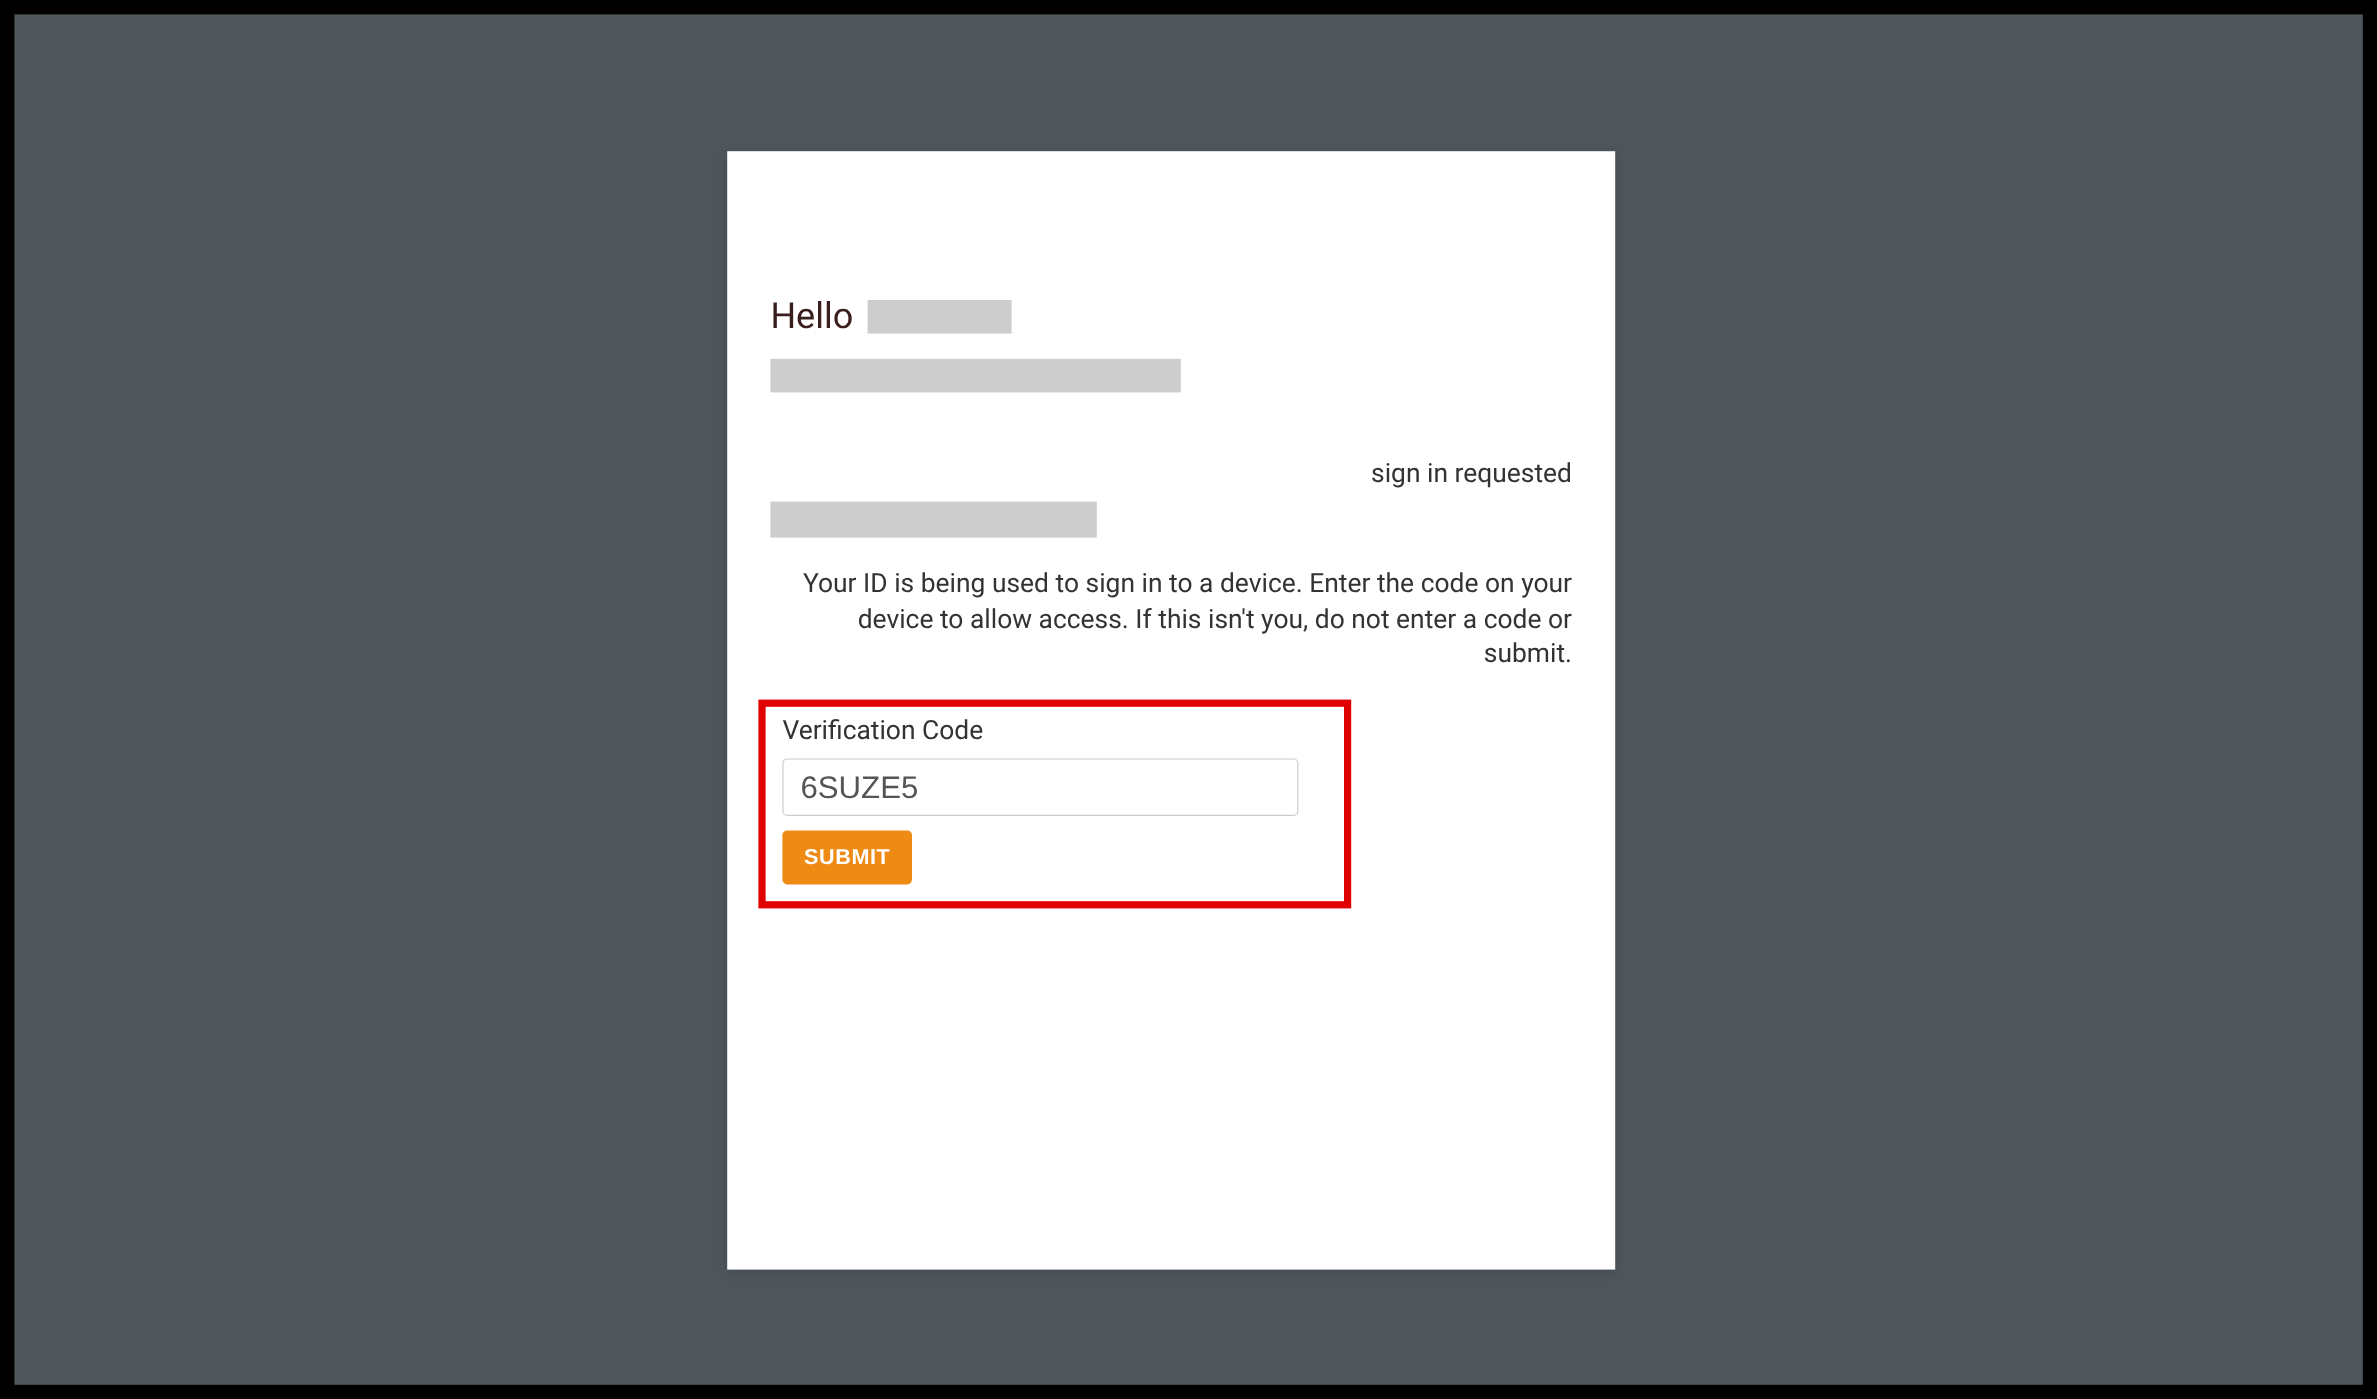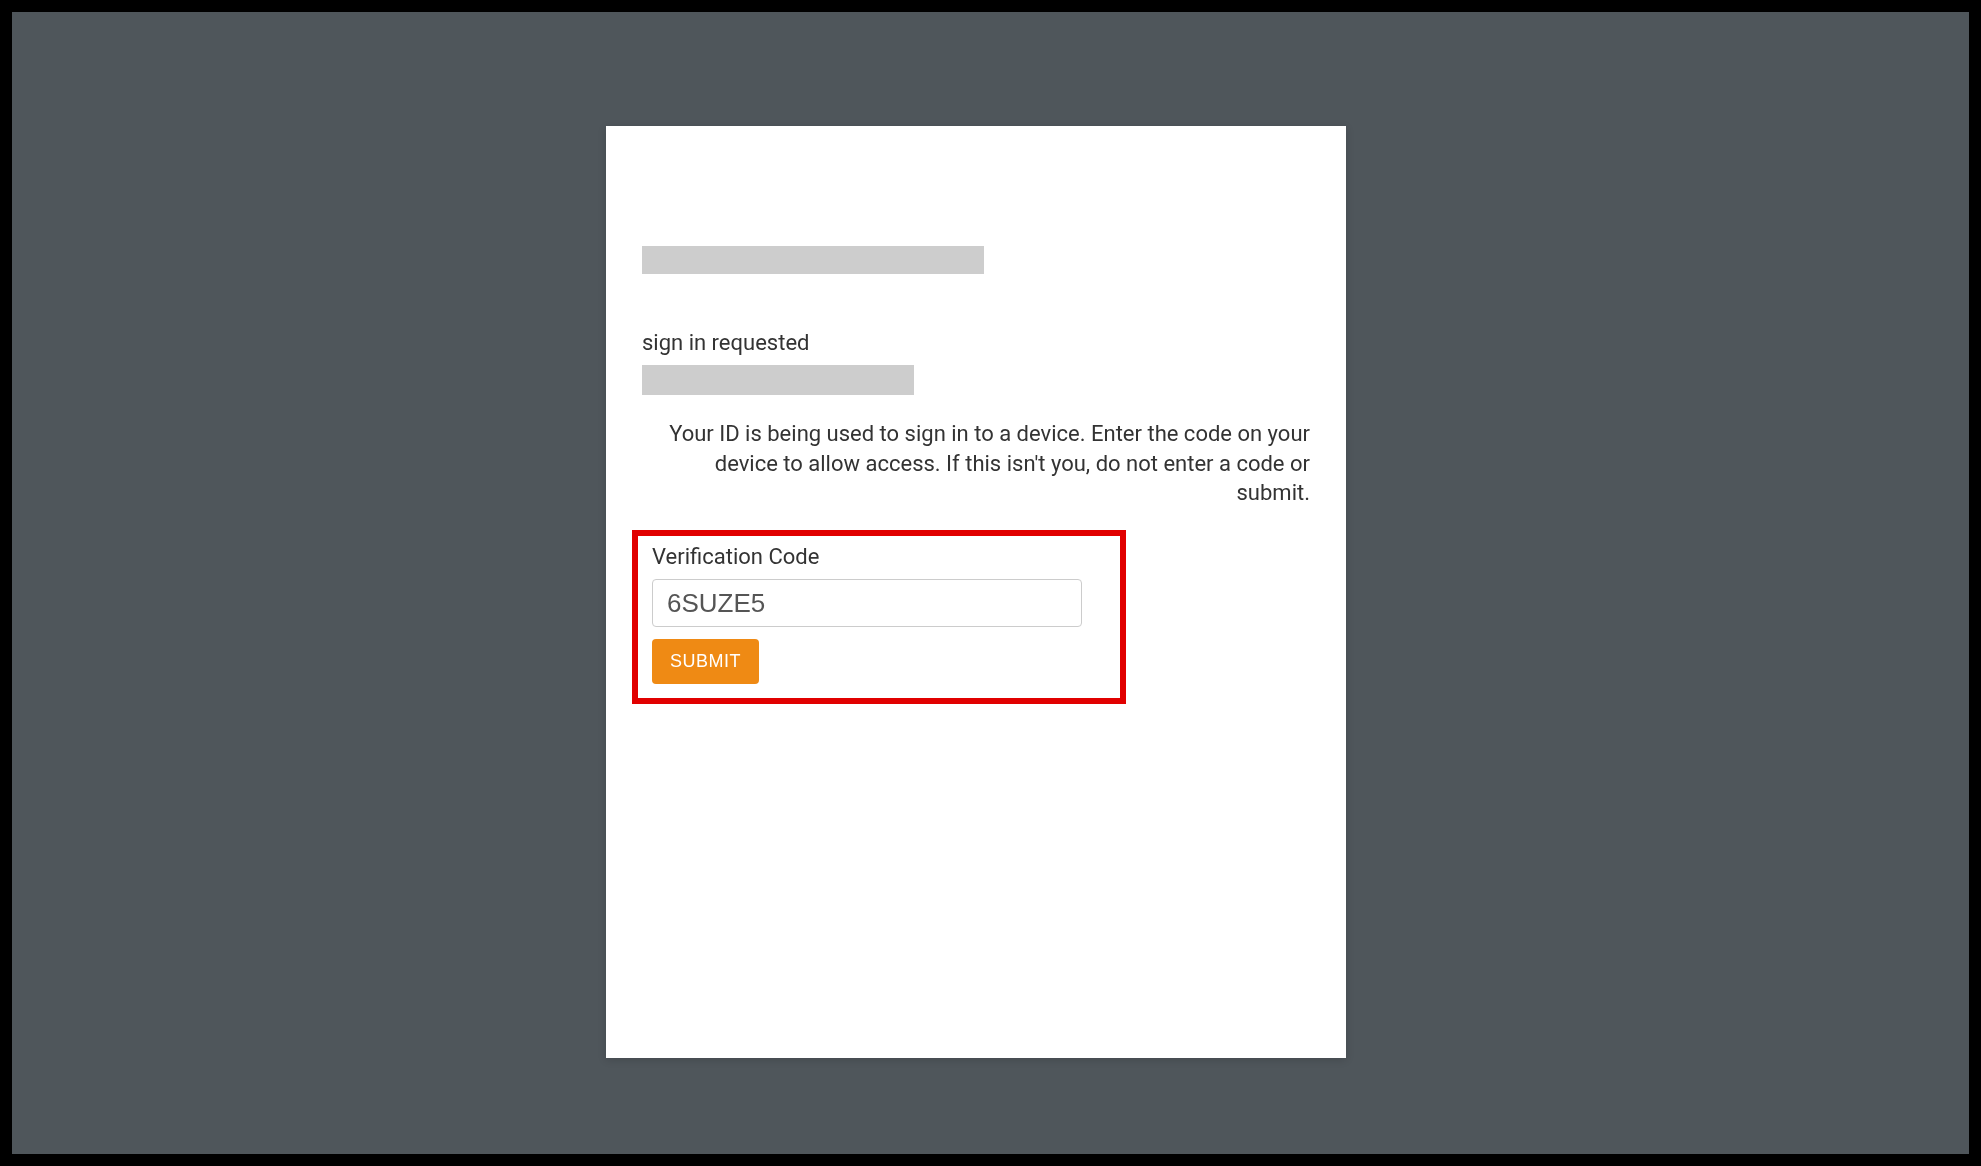--- a/index.html
+++ b/index.html
@@ -52,20 +52,21 @@
       display: block;
       width: 342px;
       height: 28px;
       background: #cdcdcd;
       margin-bottom: 56px;
     }
     .signin-requested {
       font-size: 22px;
       color: #333;
       margin-bottom: 10px;
+      text-align: right;
     }
     .redacted-device {
       display: block;
       width: 272px;
       height: 30px;
       background: #cdcdcd;
       margin-bottom: 24px;
     }
     .instruction-text {
       font-size: 22px;
@@ -97,34 +98,38 @@
       padding: 0 14px;
       margin-bottom: 12px;
       margin-left: 4px;
       display: block;
     }
     .submit-btn {
       background: #ef8a14;
       color: #fff;
       border: none;
       font-size: 18px;
-      font-weight: 400;
+      font-weight: 700;
       letter-spacing: 0.5px;
       padding: 12px 18px;
       border-radius: 4px;
       cursor: pointer;
       margin-left: 4px;
     }
   </style>
 </head>
 <body>
 
 <div class="outer-frame">
   <div class="card">
 
+    <div class="greeting-line">
+      <span class="greeting-text">Hello</span>
+      <span class="redacted-name"></span>
+    </div>
 
     <span class="redacted-email"></span>
 
     <div class="signin-requested">sign in requested</div>
 
     <span class="redacted-device"></span>
 
     <div class="instruction-text">Your ID is being used to sign in to a device. Enter the code on your device to allow access. If this isn't you, do not enter a code or submit.</div>
 
     <div class="highlight-box">

